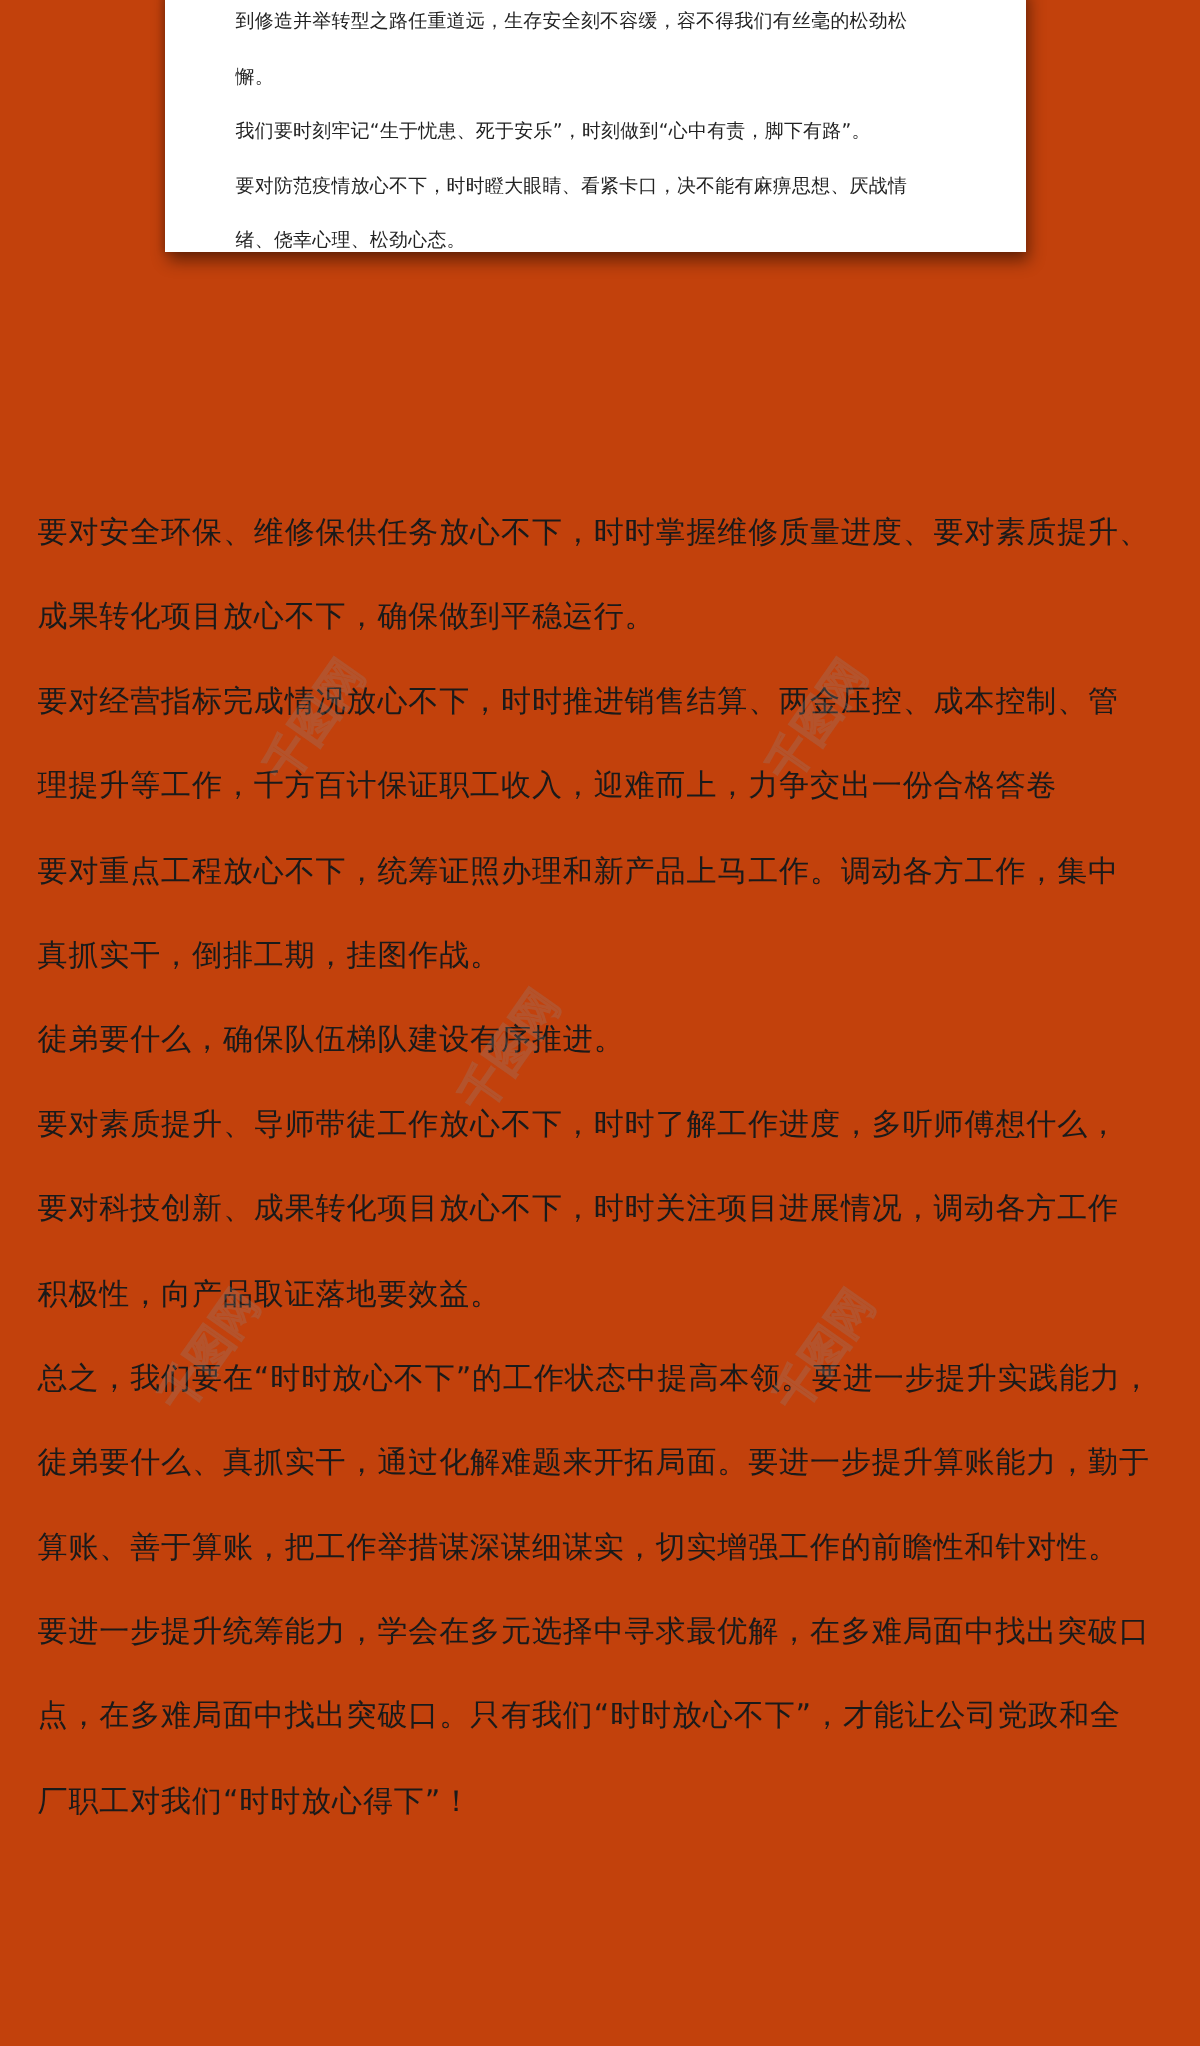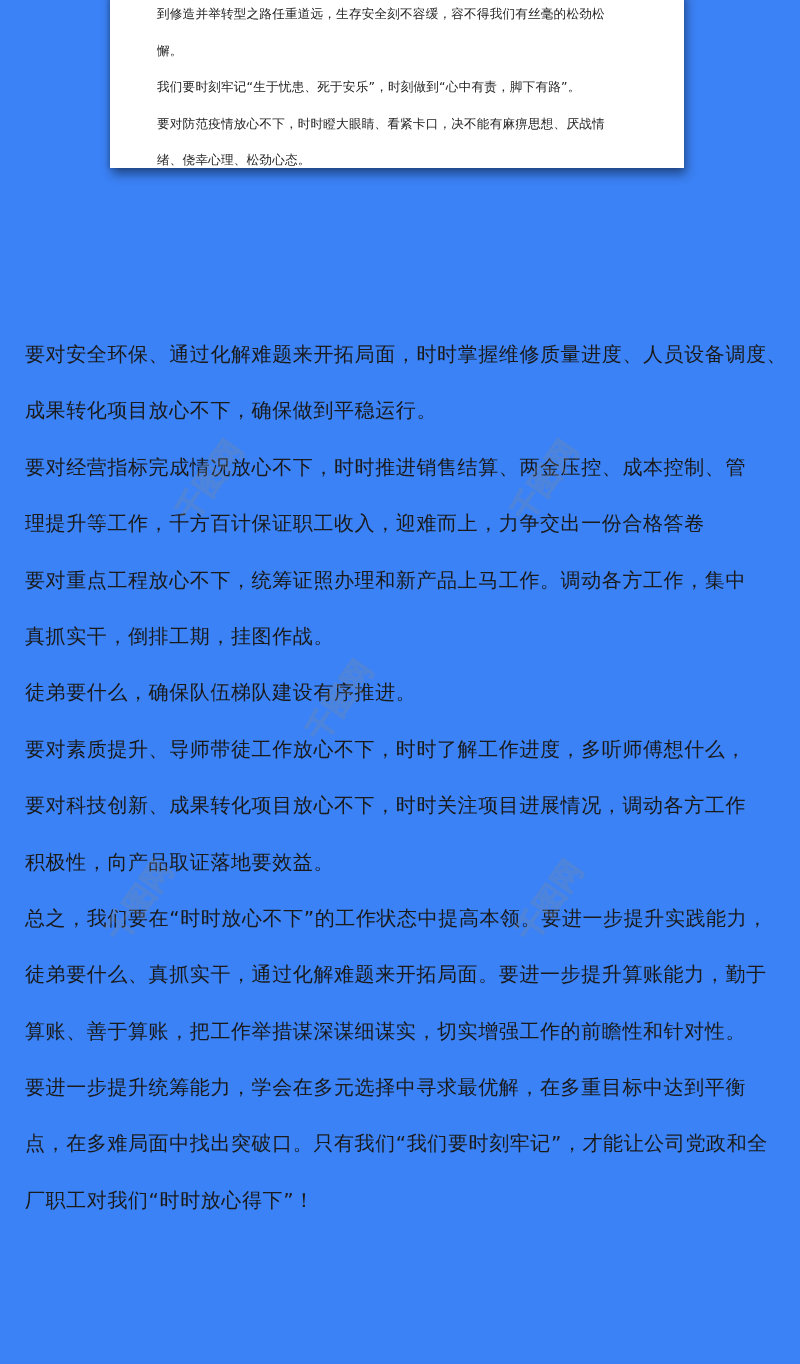--- a/index.html
+++ b/index.html
@@ -8,21 +8,21 @@
       height: 1364px;
       background: #ffffff;
       overflow: hidden;
       font-family: "DejaVu Sans", "Liberation Sans", sans-serif;
       color: #1a1a1a;
     }
     .page {
       position: relative;
       width: 800px;
       height: 1364px;
-      background: #3b82f6;
+      background: #c2410c;
     }
     
     .card {
       position: absolute;
       left: 110px;
       top: -10px;
       width: 574px;
       height: 178px;
       background: #ffffff;
       box-shadow: 2px 6px 10px rgba(0,0,0,0.45), -2px 0 4px rgba(0,0,0,0.15);
@@ -81,35 +81,35 @@
     <div class="card-inner">
       <div class="card-line first">到修造并举转型之路任重道远，生存安全刻不容缓，容不得我们有丝毫的松劲松</div>
       <div class="card-line">懈。</div>
       <div class="card-line">我们要时刻牢记“生于忧患、死于安乐”，时刻做到“心中有责，脚下有路”。</div>
       <div class="card-line">要对防范疫情放心不下，时时瞪大眼睛、看紧卡口，决不能有麻痹思想、厌战情</div>
       <div class="card-line">绪、侥幸心理、松劲心态。</div>
     </div>
   </div>
 
   <div class="body-text">
-    <div class="line">要对安全环保、通过化解难题来开拓局面，时时掌握维修质量进度、人员设备调度、</div>
+    <div class="line">要对安全环保、维修保供任务放心不下，时时掌握维修质量进度、要对素质提升、</div>
     <div class="line">成果转化项目放心不下，确保做到平稳运行。</div>
     <div class="line">要对经营指标完成情况放心不下，时时推进销售结算、两金压控、成本控制、管</div>
     <div class="line">理提升等工作，千方百计保证职工收入，迎难而上，力争交出一份合格答卷</div>
     <div class="line">要对重点工程放心不下，统筹证照办理和新产品上马工作。调动各方工作，集中</div>
     <div class="line">真抓实干，倒排工期，挂图作战。</div>
     <div class="line">徒弟要什么，确保队伍梯队建设有序推进。</div>
     <div class="line">要对素质提升、导师带徒工作放心不下，时时了解工作进度，多听师傅想什么，</div>
     <div class="line">要对科技创新、成果转化项目放心不下，时时关注项目进展情况，调动各方工作</div>
     <div class="line">积极性，向产品取证落地要效益。</div>
     <div class="line">总之，我们要在“时时放心不下”的工作状态中提高本领。要进一步提升实践能力，</div>
     <div class="line">徒弟要什么、真抓实干，通过化解难题来开拓局面。要进一步提升算账能力，勤于</div>
     <div class="line">算账、善于算账，把工作举措谋深谋细谋实，切实增强工作的前瞻性和针对性。</div>
-    <div class="line">要进一步提升统筹能力，学会在多元选择中寻求最优解，在多重目标中达到平衡</div>
-    <div class="line">点，在多难局面中找出突破口。只有我们“我们要时刻牢记”，才能让公司党政和全</div>
+    <div class="line">要进一步提升统筹能力，学会在多元选择中寻求最优解，在多难局面中找出突破口</div>
+    <div class="line">点，在多难局面中找出突破口。只有我们“时时放心不下”，才能让公司党政和全</div>
     <div class="line">厂职工对我们“时时放心得下”！</div>
   </div>
 
   <div class="wm" style="left:165px; top:460px;">千图网</div>
   <div class="wm" style="left:500px; top:460px;">千图网</div>
   <div class="wm" style="left:295px; top:680px;">千图网</div>
   <div class="wm" style="left:95px; top:880px;">千图网</div>
   <div class="wm" style="left:505px; top:880px;">千图网</div>
 
 </div>

